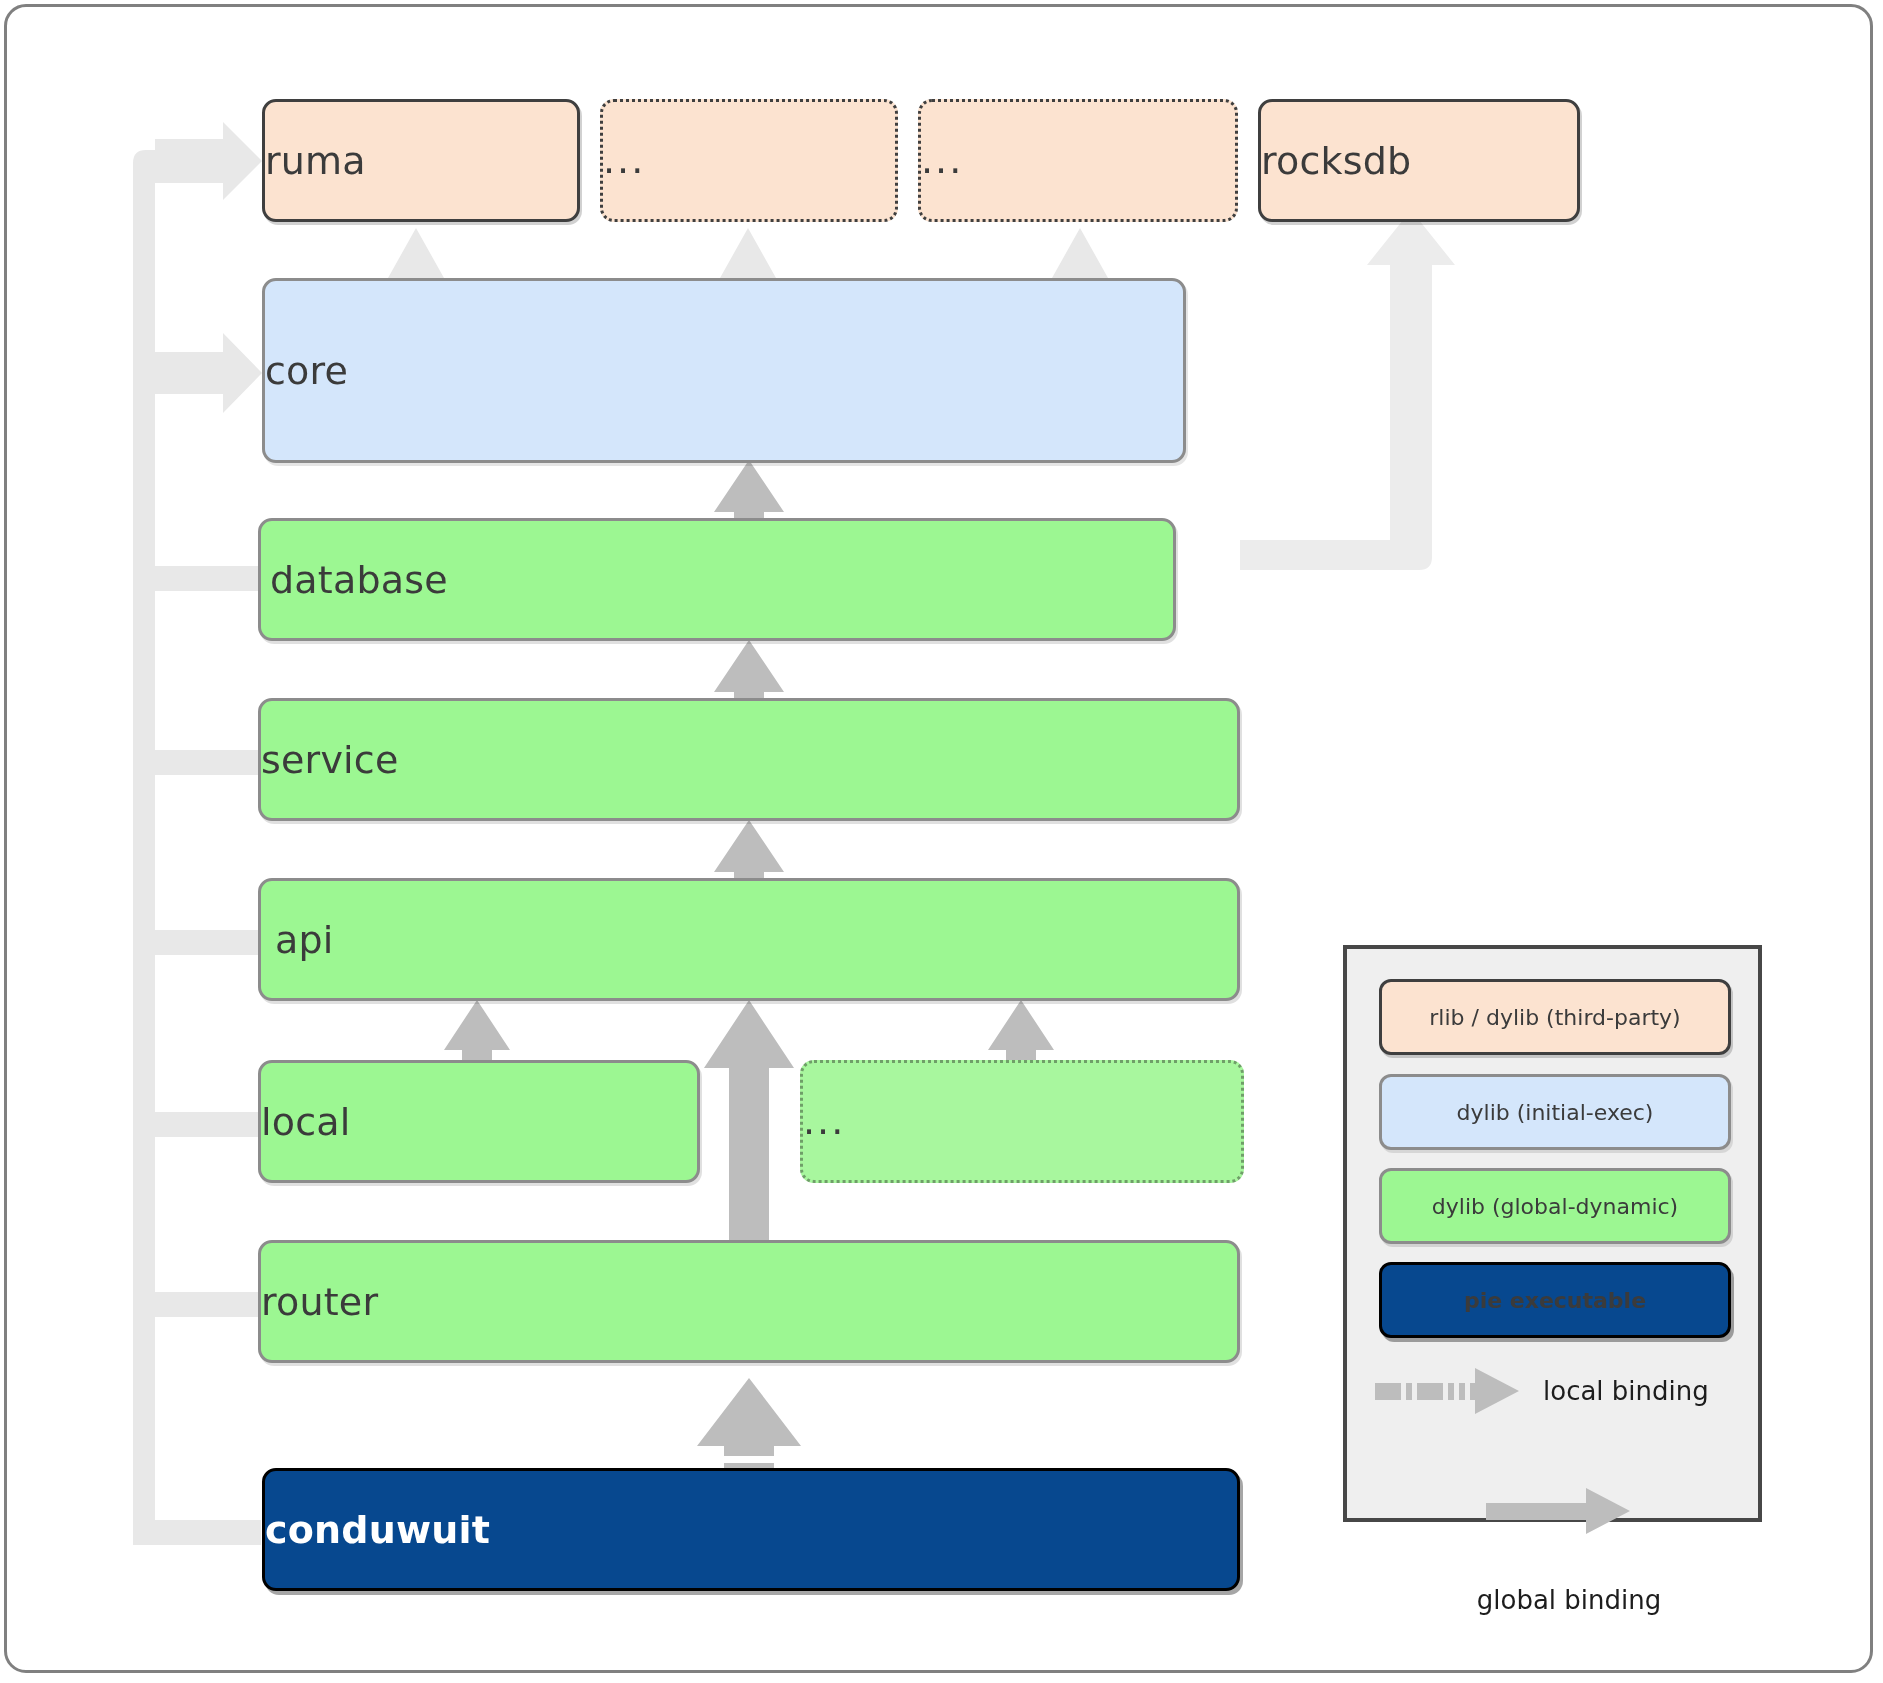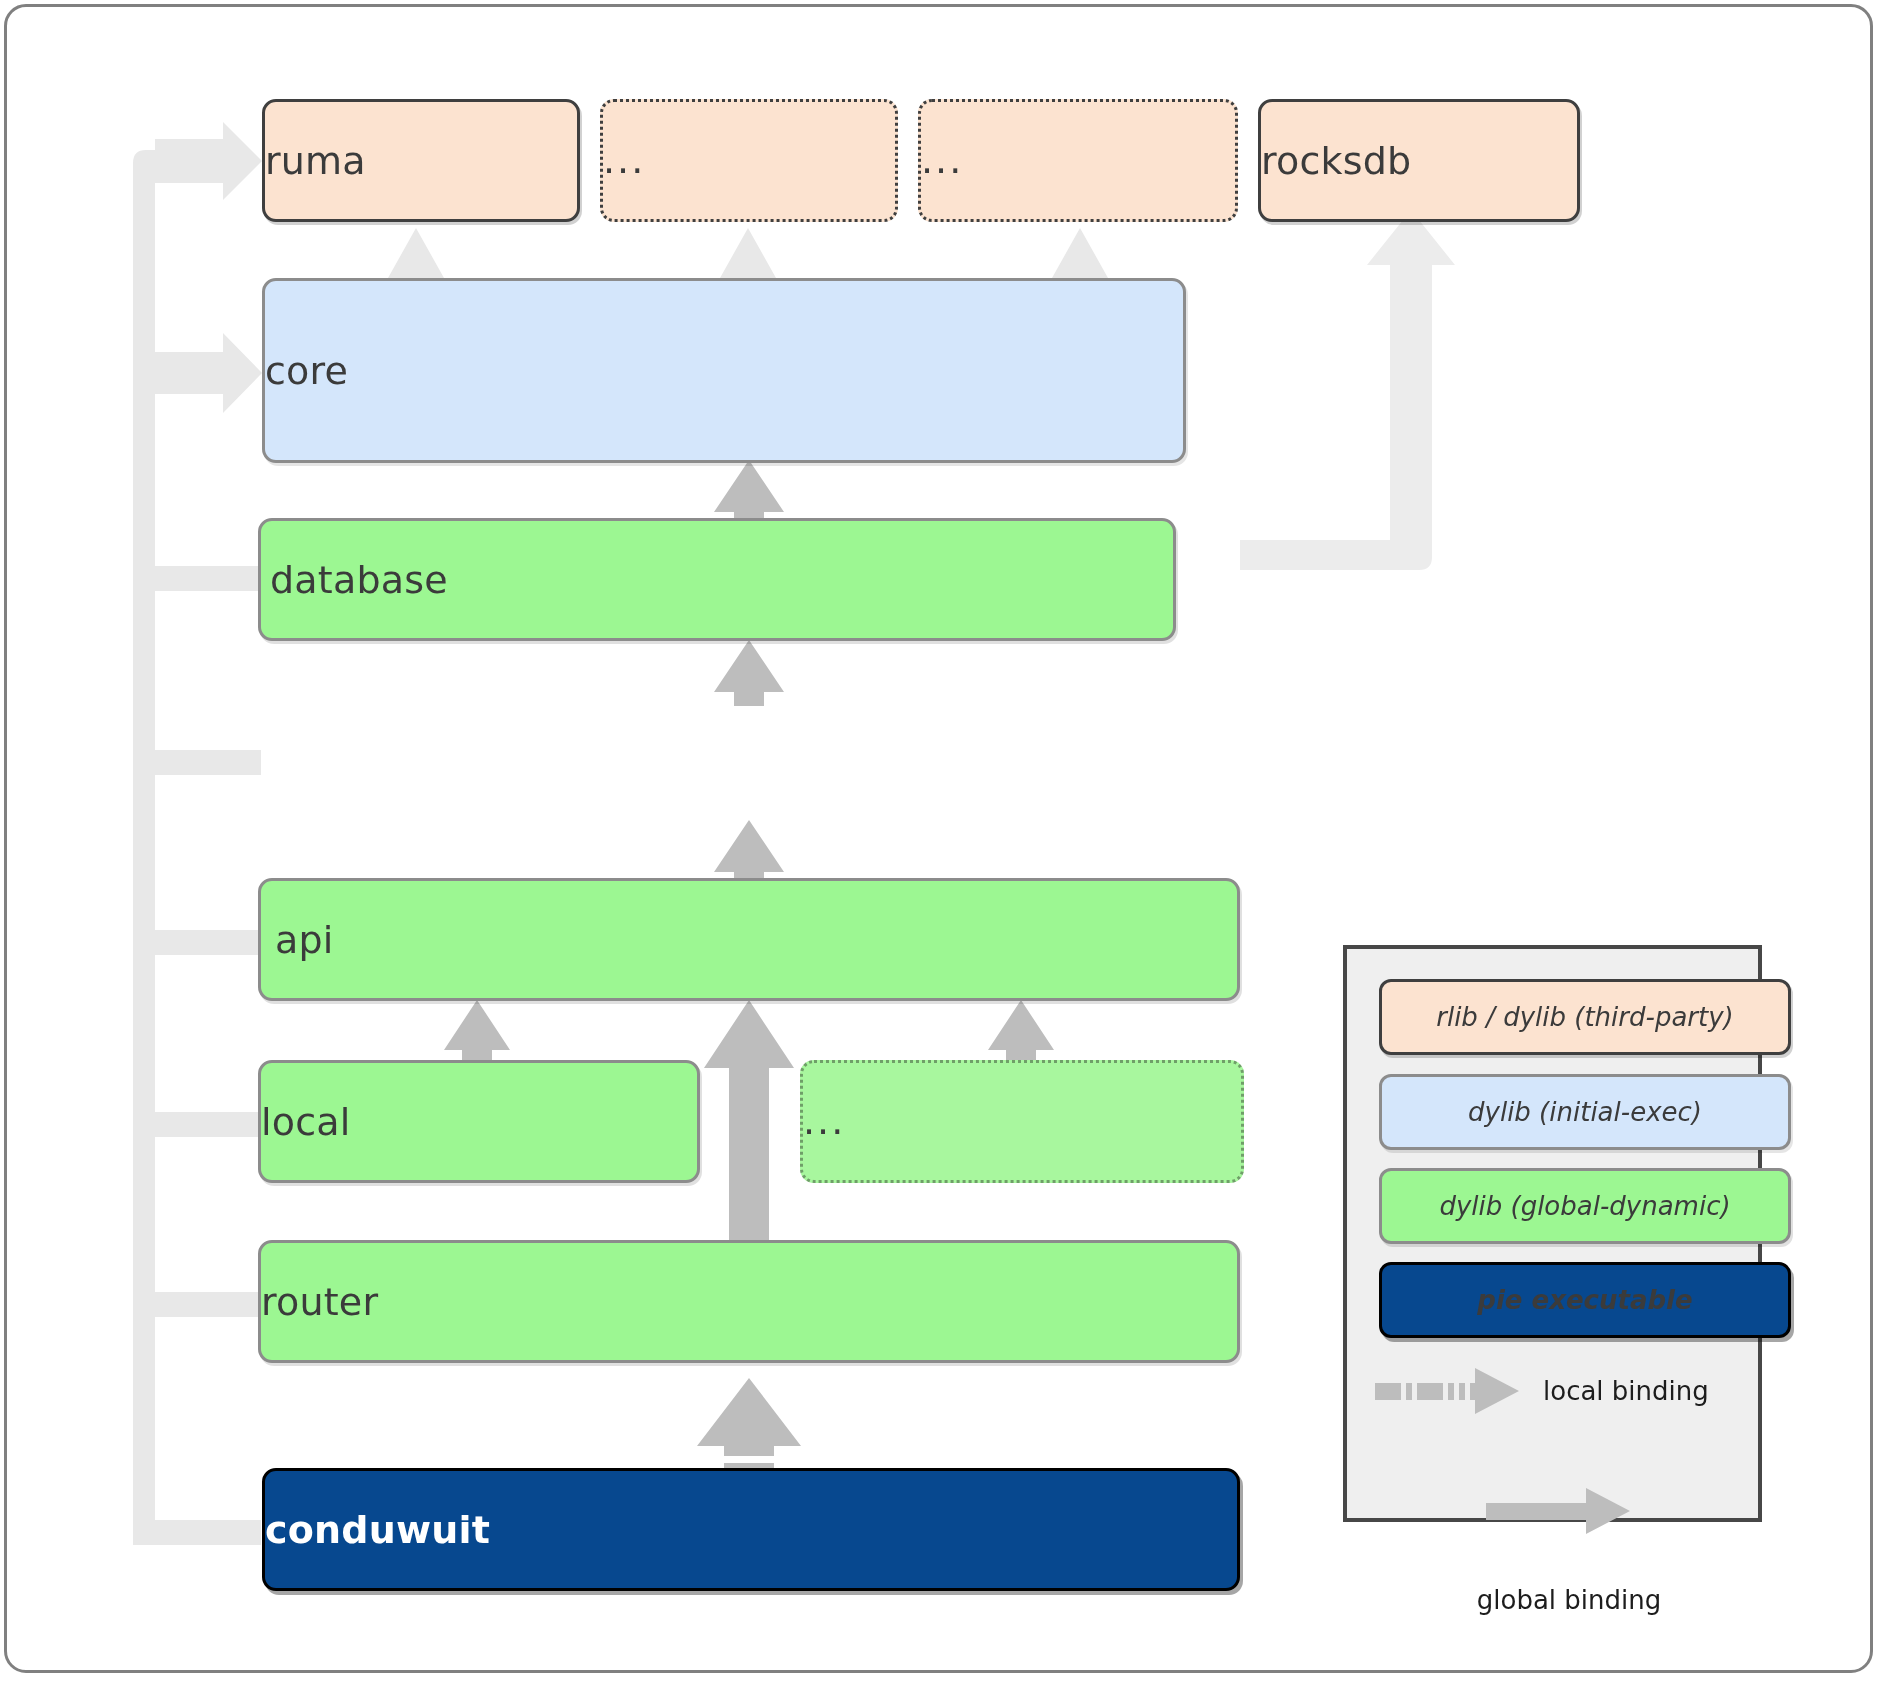--- a/index.html
+++ b/index.html
@@ -88,27 +88,26 @@
     position:absolute;
     left:1343px;top:945px;
     width:419px;height:577px;
     background:#efefef;
     border:4px solid #474747;
     box-sizing:border-box;
   }
   .legend-box{
     position:absolute;
     left:32px;
-    width:412px;height:76px;
+    width:352px;height:76px;
     border-radius:12px;
     box-sizing:border-box;
     display:flex;align-items:center;justify-content:center;
-    font-size:26px;
+    font-size:22px;
     color:#3b3b3b;
-    font-style:italic;
   }
   .lg1{top:30px;}
   .lg2{top:125px;}
   .lg3{top:219px;}
   .lg4{top:313px;}
   .legend-row{
     position:absolute;
     left:26px;
     width:370px;height:56px;
     display:flex;align-items:center;
@@ -239,20 +238,23 @@
   </div>
 
   <div class="node n-initial" style="left:262px;top:278px;width:924px;height:185px;">
     <span>core</span>
   </div>
 
   <div class="node n-global" style="left:258px;top:518px;width:918px;height:123px;padding-left:9px;">
     <span>database</span>
   </div>
 
+  <div class="node n-global" style="left:258px;top:698px;width:982px;height:123px;">
+    <span>service</span>
+  </div>
 
   <div class="node n-global" style="left:258px;top:878px;width:982px;height:123px;padding-left:14px;">
     <span>api</span>
   </div>
 
   <div class="node n-global" style="left:258px;top:1060px;width:442px;height:123px;">
     <span>local</span>
   </div>
 
   <div class="node n-global-dashed" style="left:800px;top:1060px;width:444px;height:123px;">

